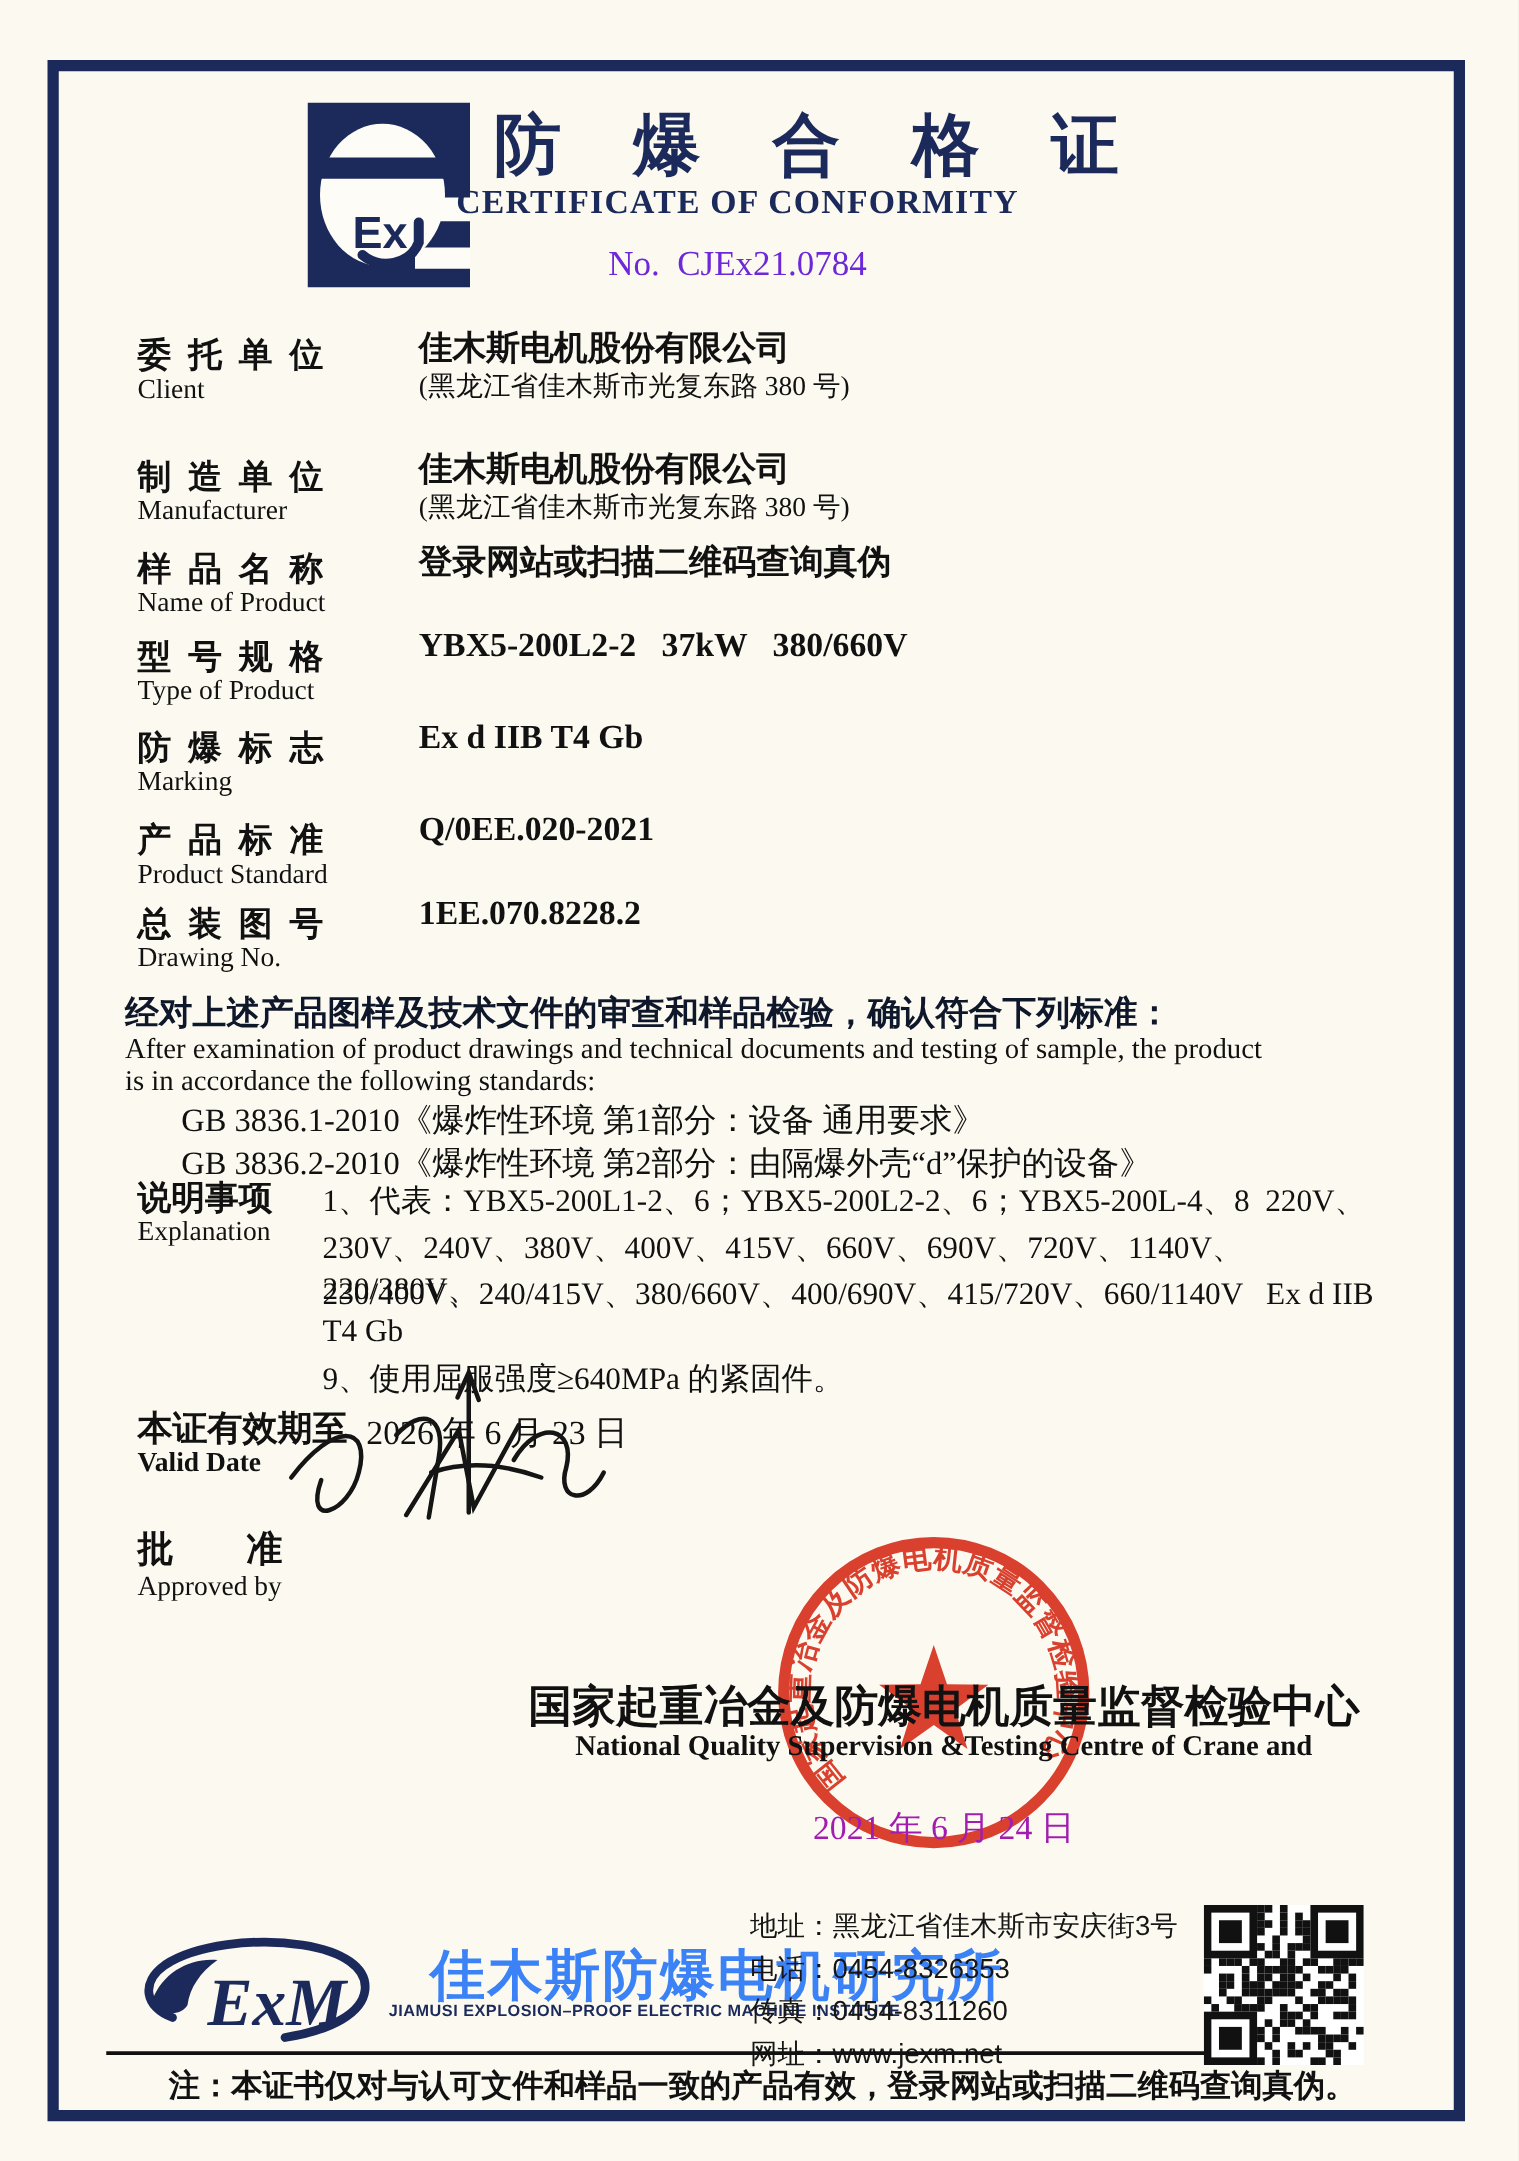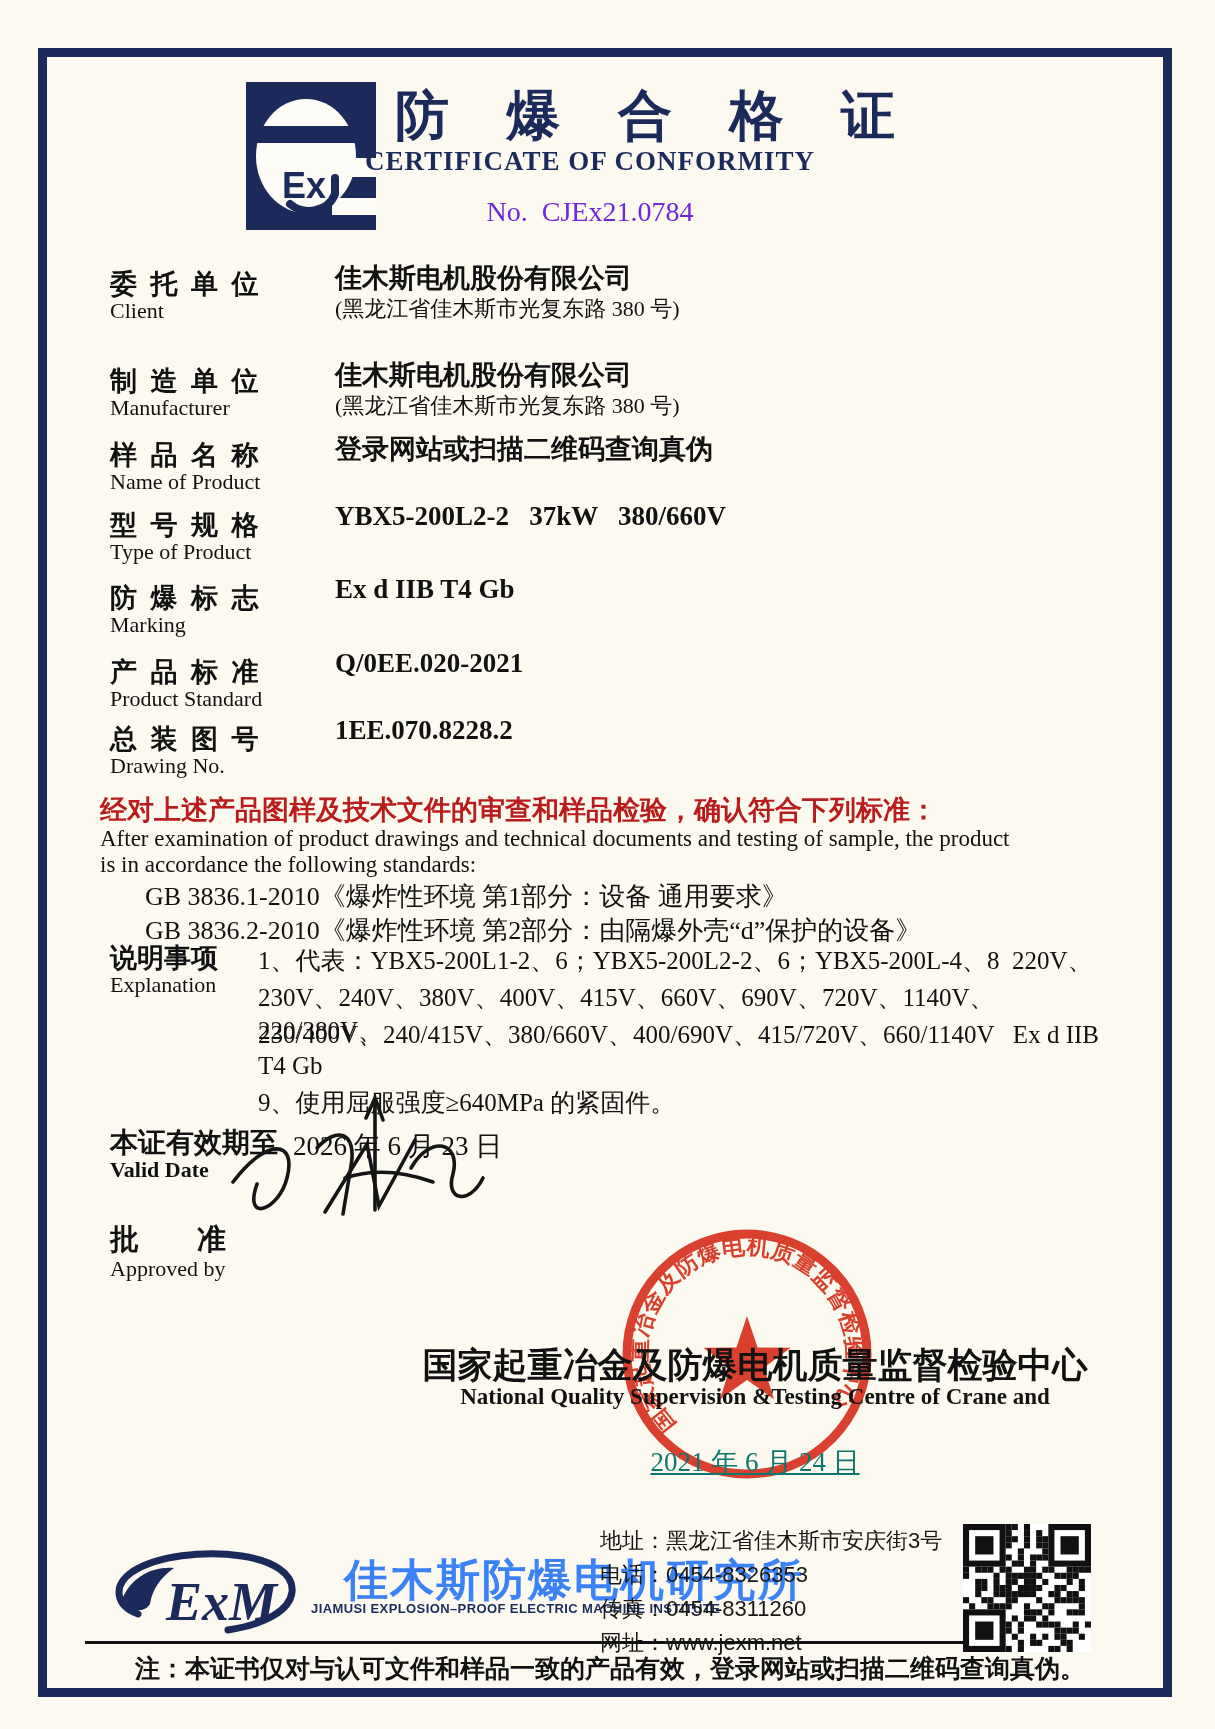--- a/index.html
+++ b/index.html
@@ -11,28 +11,28 @@
   .abs{position:absolute;}
   
   .title-cn{left:375px;top:80px;width:430px;text-align:center;font-size:54px;font-weight:bold;color:#1b2a5b;letter-spacing:22px;font-family:"Liberation Serif",serif;white-space:nowrap;margin-left:20px;}
   .title-en{left:345px;top:146px;width:490px;text-align:center;font-size:27px;font-weight:bold;color:#1b2a5b;letter-spacing:1px;font-family:"Liberation Serif",serif;}
   .cert-no{left:345px;top:196px;width:490px;text-align:center;font-size:28px;color:#6d28d9;font-family:"Liberation Serif",serif;white-space:pre;}
   
   .flabel-cn{left:110px;font-size:27px;font-weight:bold;letter-spacing:3px;font-family:"Liberation Sans",sans-serif;color:#111;white-space:nowrap;}
   .flabel-en{left:110px;font-size:22px;font-family:"Liberation Serif",serif;color:#111;white-space:nowrap;}
   .fvalue{left:335px;font-size:27px;font-weight:bold;font-family:"Liberation Serif",serif;white-space:pre;color:#111;}
   .fnote{left:335px;font-size:22px;font-family:"Liberation Serif",serif;white-space:nowrap;color:#111;}
-  .stmt-cn{left:100px;top:792px;width:1010px;font-size:27px;font-weight:bold;font-family:"Liberation Sans",sans-serif;color:#b91c1c;}
+  .stmt-cn{left:100px;top:792px;width:1010px;font-size:27px;font-weight:bold;font-family:"Liberation Sans",sans-serif;color:#0f172a;}
   .stmt-en{left:100px;width:1010px;font-size:23px;font-family:"Liberation Serif",serif;color:#111;}
   .std-line{left:145px;width:960px;font-size:26px;font-family:"Liberation Serif",serif;color:#111;white-space:nowrap;}
   .exp-line{left:258px;width:860px;font-size:25px;font-family:"Liberation Serif",serif;color:#111;white-space:pre-wrap;}
   .valid-value{left:293px;top:1128px;font-size:27px;font-family:"Liberation Serif",serif;white-space:pre;color:#111;}
   .issuer-cn{left:395px;top:1342px;width:720px;text-align:center;font-size:35px;font-weight:bold;font-family:"Liberation Sans",sans-serif;color:#111;white-space:nowrap;}
   .issuer-en{left:335px;width:840px;text-align:center;font-size:23px;font-weight:bold;font-family:"Liberation Serif",serif;color:#111;white-space:nowrap;}
-  .issuer-date{left:395px;top:1444px;width:720px;text-align:center;font-size:27px;font-family:"Liberation Serif",serif;color:#0f766e;white-space:pre;text-decoration:underline;}
+  .issuer-date{left:395px;top:1444px;width:720px;text-align:center;font-size:27px;font-family:"Liberation Serif",serif;color:#a21caf;white-space:pre;}
   .inst-cn{left:308px;top:1551px;font-size:44px;font-weight:bold;color:#3b82f6;font-family:"Liberation Sans",sans-serif;letter-spacing:2px;white-space:nowrap;margin-left:36px;}
   .inst-en{left:311px;top:1601px;font-size:13px;font-weight:bold;color:#1b2a5b;font-family:"Liberation Sans",sans-serif;letter-spacing:0.4px;white-space:nowrap;}
   .contact-row{left:600px;font-size:22px;font-family:"Liberation Sans",sans-serif;color:#161616;white-space:nowrap;}
   .divider{left:85px;top:1641px;width:880px;height:3px;background:#111;}
   .footer-note{left:110px;top:1652px;width:1000px;text-align:center;font-size:25px;font-weight:bold;font-family:"Liberation Sans",sans-serif;color:#111;white-space:nowrap;}
   .stamp{left:615px;top:1222px;width:264px;height:264px;mix-blend-mode:multiply;opacity:.92;}
   .sig{left:225px;top:1082px;width:280px;height:160px;}
   .qr{left:963px;top:1524px;width:128px;height:128px;background:#fff;}
 </style>
 </head>

